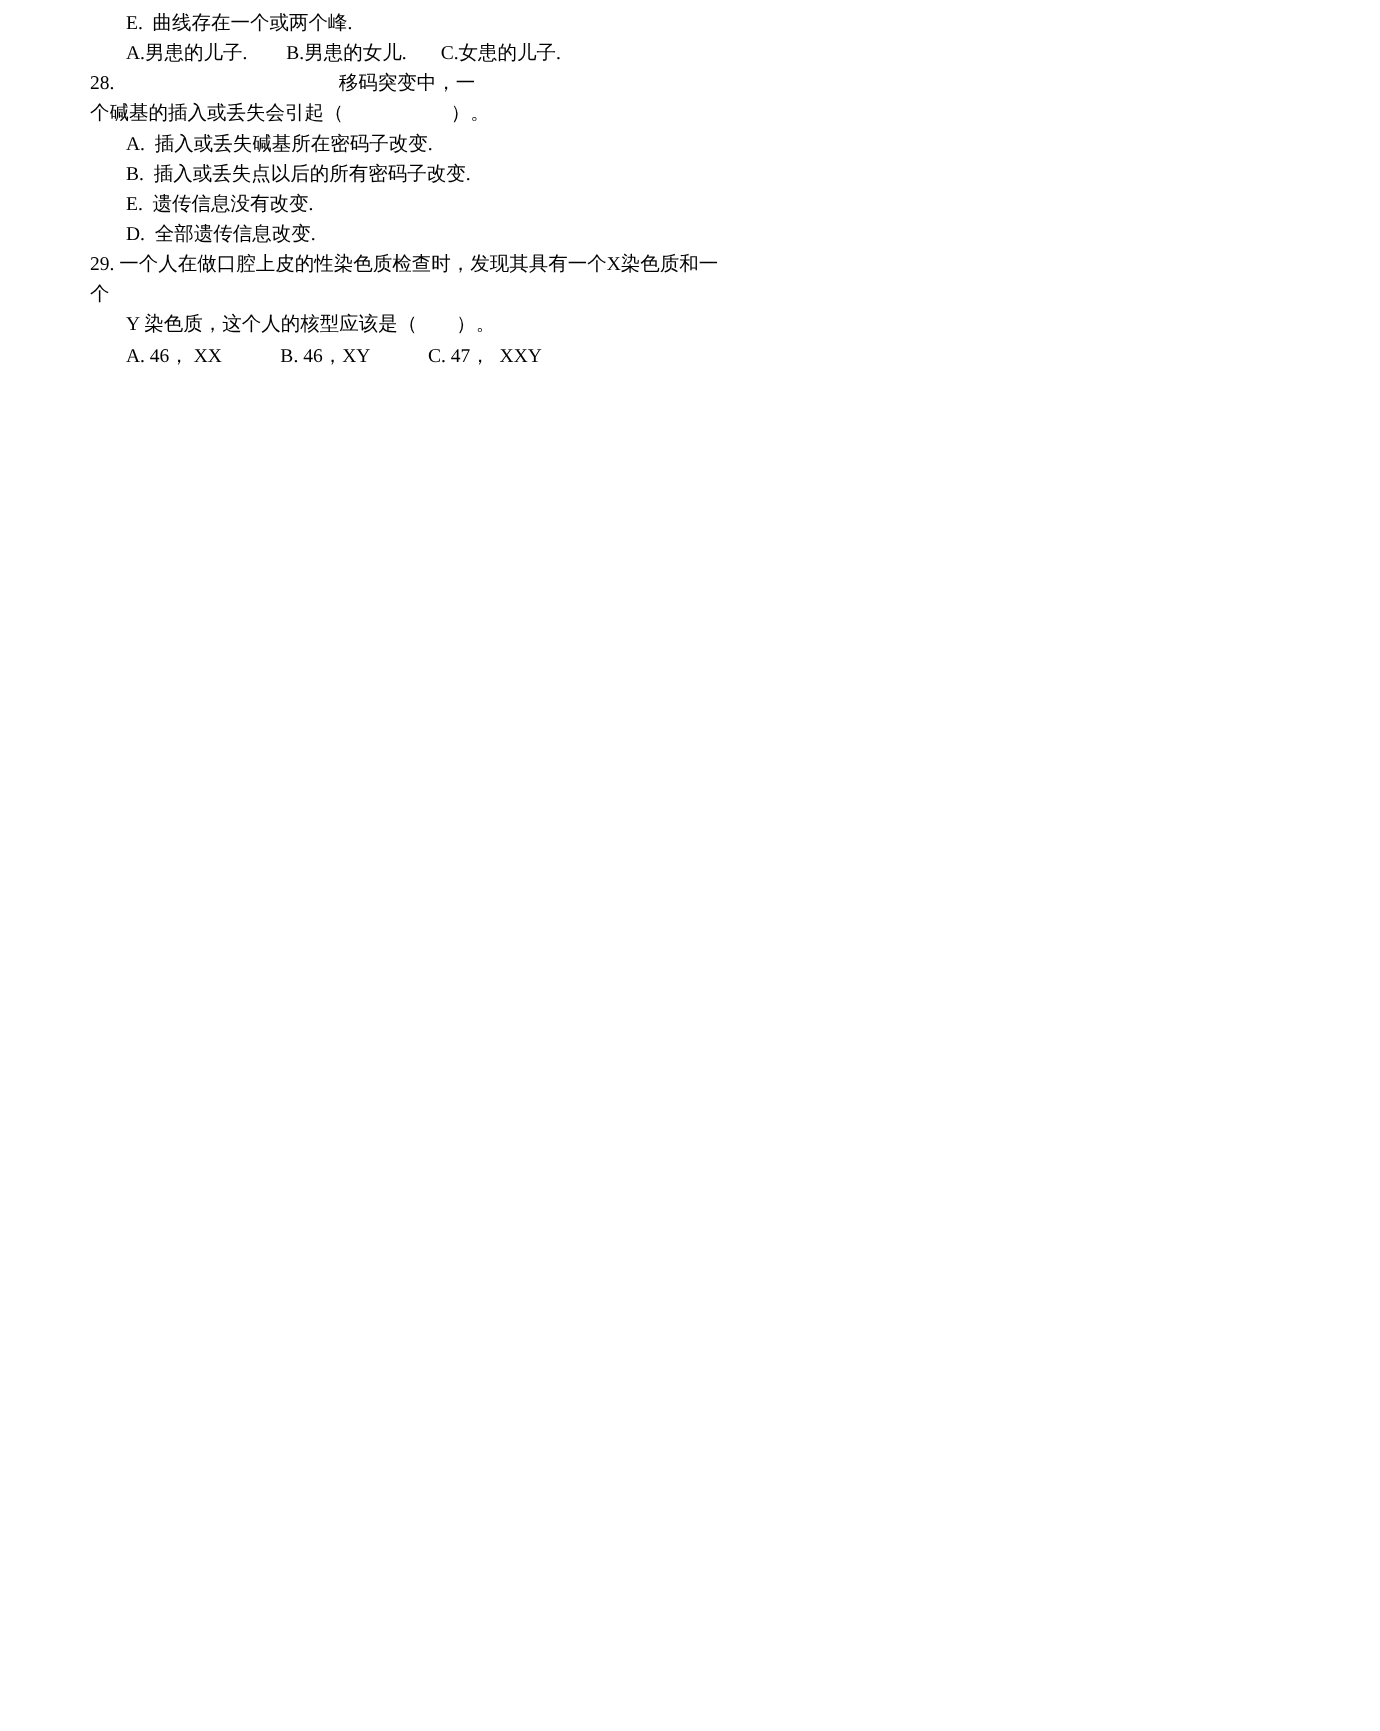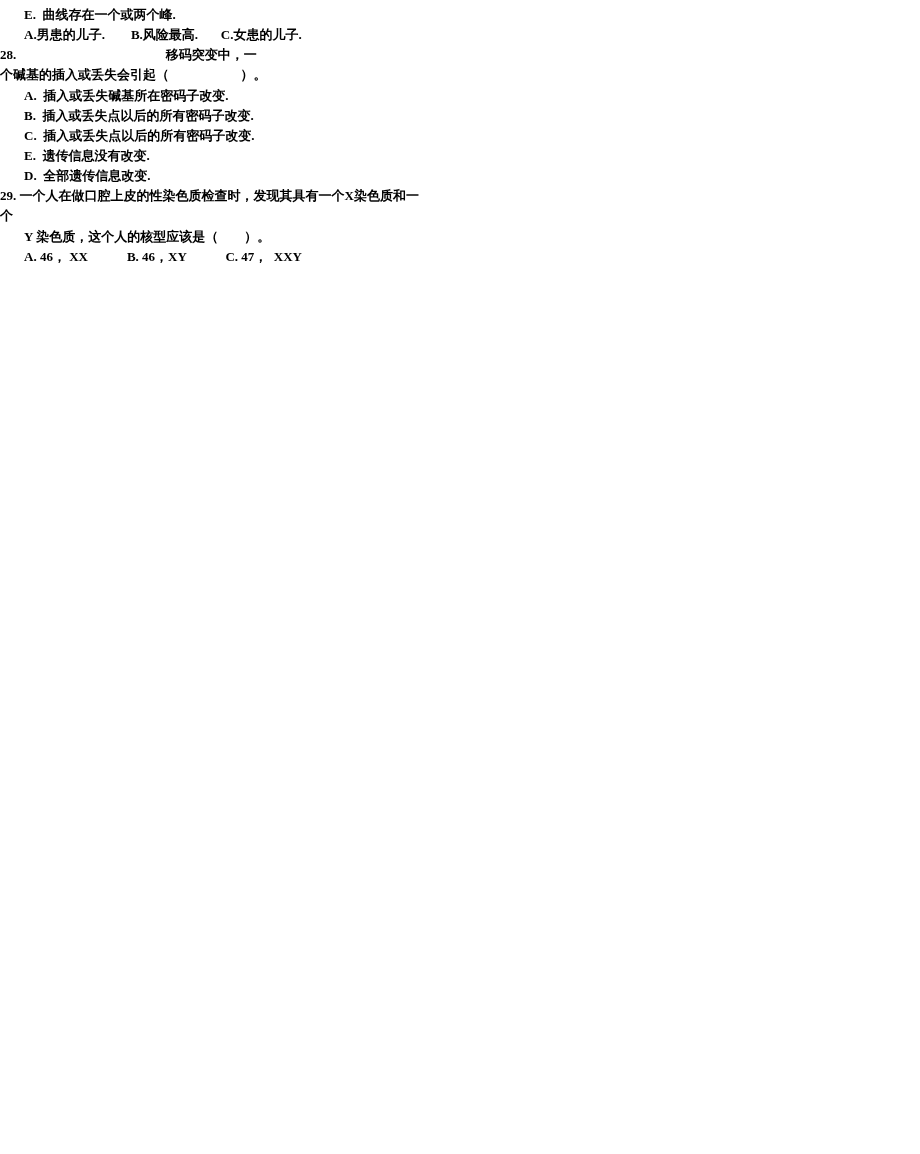--- a/index.html
+++ b/index.html
@@ -7,22 +7,22 @@
       font-size: 13px;
       line-height: 1.55;
       color: #000;
       background: #fff;
       margin: 0;
       padding: 0;
       width: 920px;
     }
     .page {
       padding-top: 5px;
+      padding-left: 60px;
       padding-right: 220px;
-      font-weight: bold;
     }
     .line {
       white-space: pre;
       margin: 0;
       padding: 0;
     }
     .q-start {
       padding-left: 0;
     }
     .indent {
@@ -30,25 +30,24 @@
     }
     .indent-cont {
       padding-left: 0;
     }
   </style>
 </head>
 <body>
 
 <div class="page">
   <p class="line indent">E.  曲线存在一个或两个峰.</p>
-  <p class="line indent">A.男患的儿子.        B.风险最高.       C.女患的儿子.</p>
+  <p class="line indent">A.男患的儿子.        B.男患的女儿.       C.女患的儿子.</p>
   <p class="line q-start">28.                                              移码突变中，一</p>
   <p class="line indent-cont">个碱基的插入或丢失会引起（                      ）。</p>
   <p class="line indent">A.  插入或丢失碱基所在密码子改变.</p>
   <p class="line indent">B.  插入或丢失点以后的所有密码子改变.</p>
-  <p class="line indent">C.  插入或丢失点以后的所有密码子改变.</p>
   <p class="line indent">E.  遗传信息没有改变.</p>
   <p class="line indent">D.  全部遗传信息改变.</p>
   <p class="line q-start">29. 一个人在做口腔上皮的性染色质检查时，发现其具有一个X染色质和一</p>
   <p class="line indent-cont">个</p>
   <p class="line indent">Y 染色质，这个人的核型应该是（        ）。</p>
   <p class="line indent">A. 46， XX            B. 46，XY            C. 47，  XXY</p>
 </div>
 
 </body></html>

